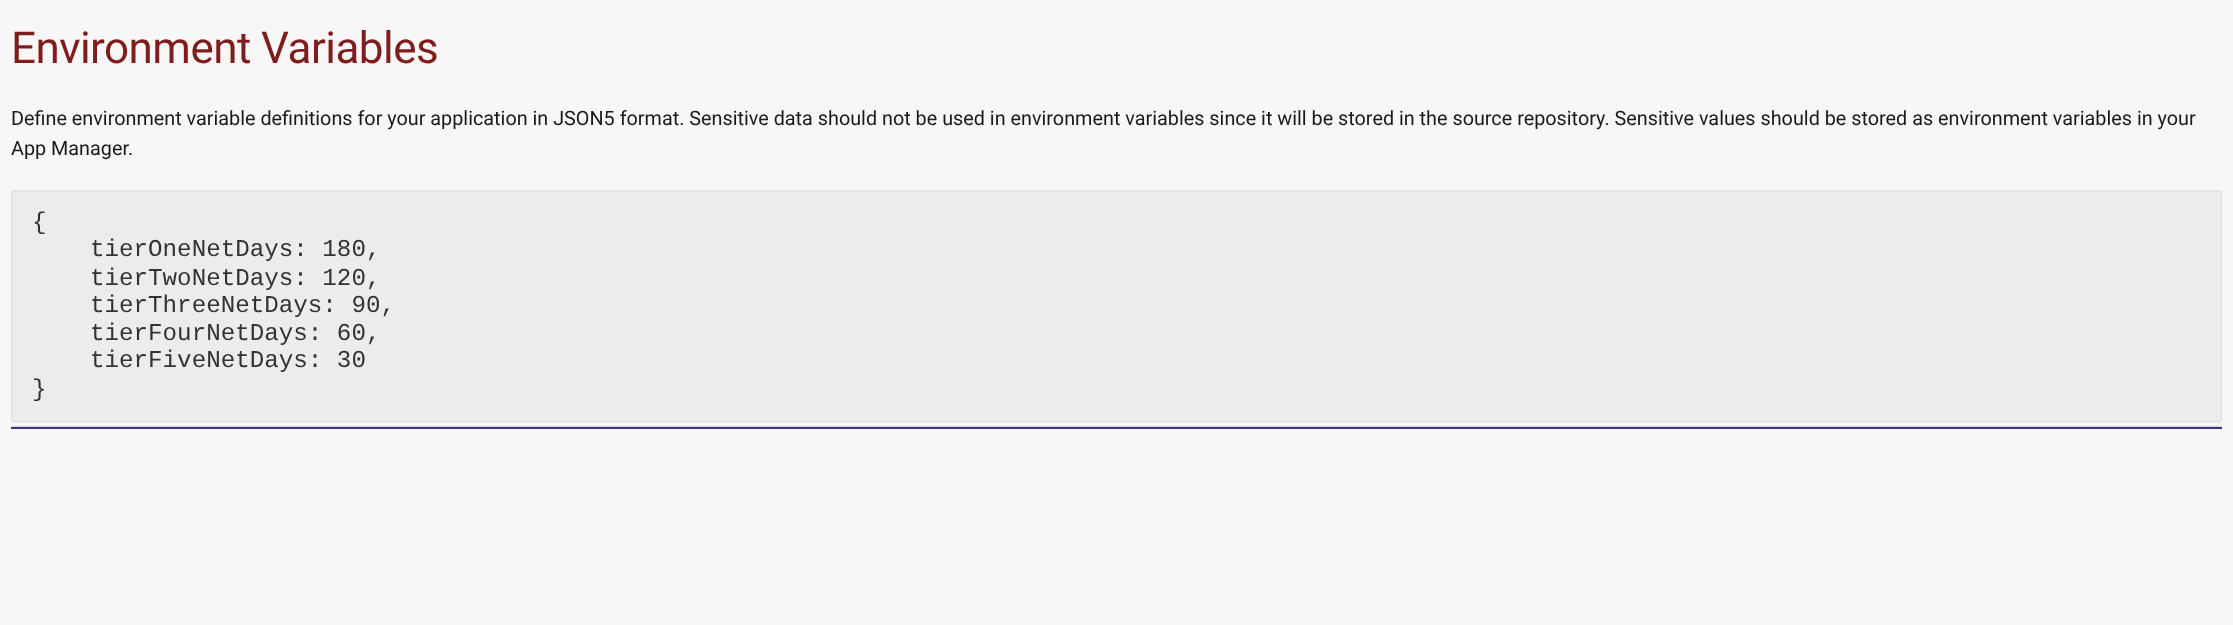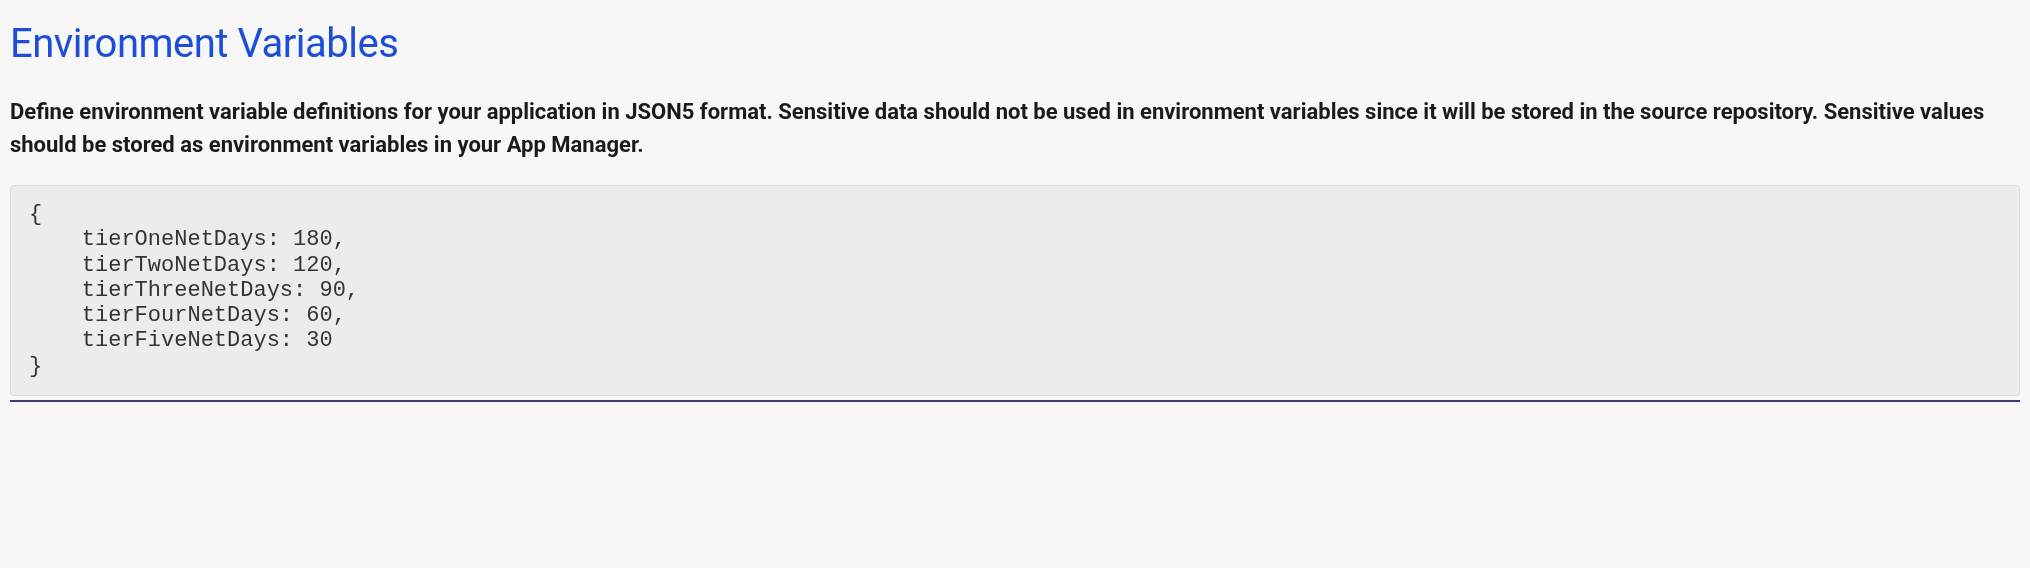--- a/index.html
+++ b/index.html
@@ -12,30 +12,30 @@
       background-color: #f7f7f7;
       padding: 20px 10px;
       color: #1a1a1a;
     }
     .container {
       max-width: 2030px;
     }
     h2 {
       font-size: 40px;
       font-weight: 400;
-      color: #1d4ed8;
+      color: #7f1d1d;
       margin-bottom: 28px;
       letter-spacing: -0.5px;
     }
     .description {
-      font-size: 22px;
+      font-size: 18px;
       line-height: 1.5;
       color: #1a1a1a;
       margin-bottom: 24px;
-      font-weight: 700;
+      font-weight: 400;
     }
     .code-block {
       background-color: #ececec;
       border: 1px solid #ddd;
       border-radius: 3px;
       padding: 16px 18px;
       font-family: "Consolas", "Monaco", "Courier New", monospace;
       font-size: 22px;
       line-height: 1.15;
       color: #333;

